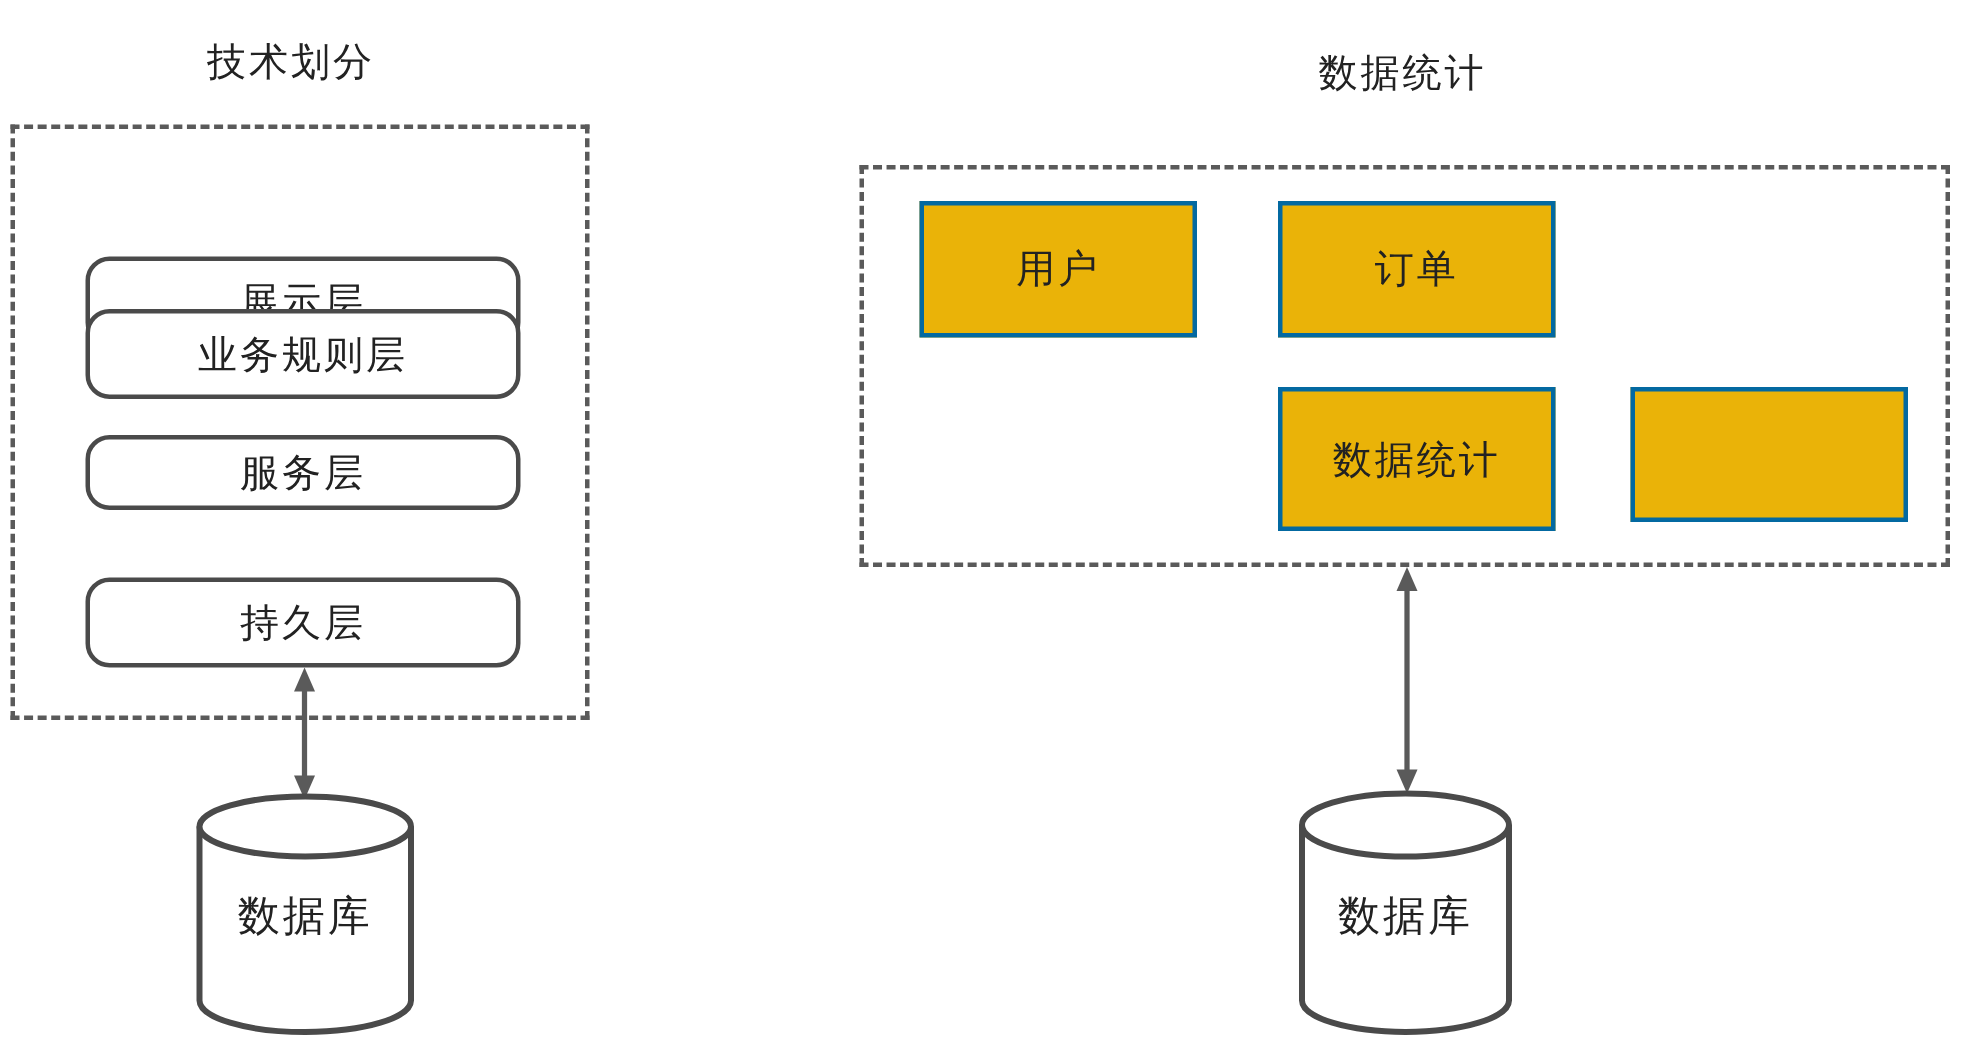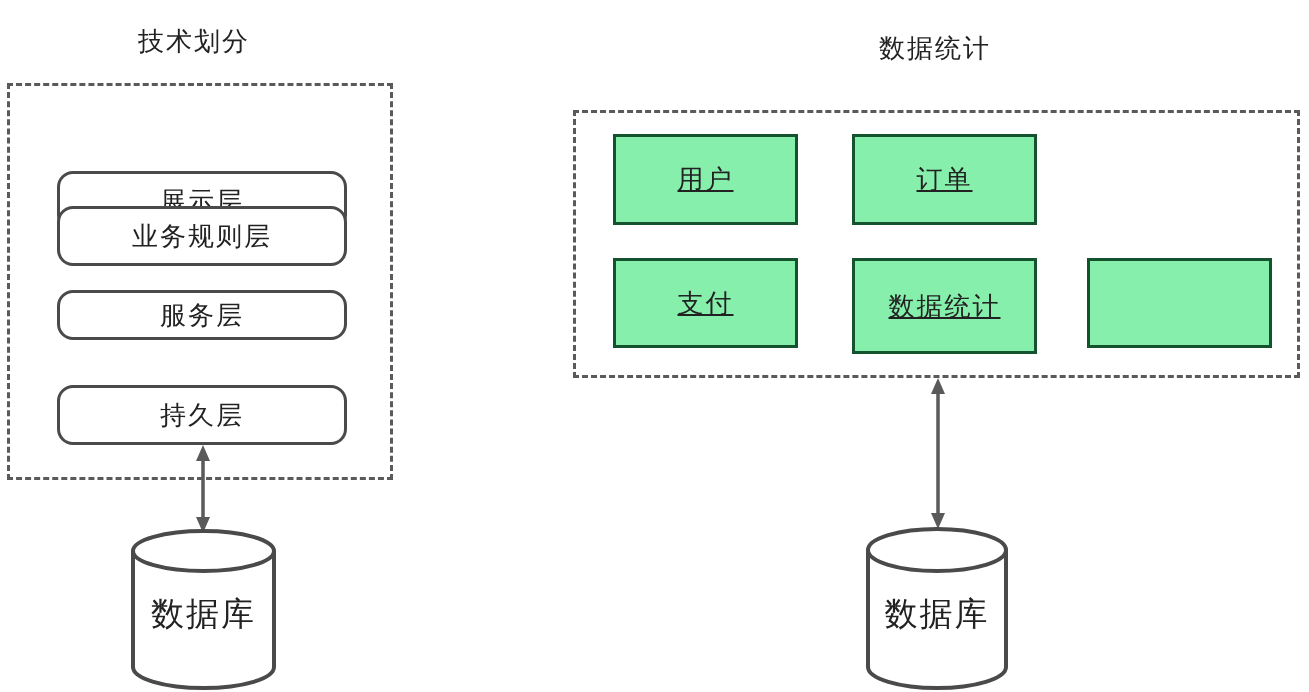--- a/index.html
+++ b/index.html
@@ -41,35 +41,34 @@
     display: flex;
     align-items: center;
     justify-content: center;
     font-size: 26px;
     color: #222222;
     letter-spacing: 2px;
   }
   .domain-box {
     position: absolute;
     box-sizing: border-box;
-    border: 3px solid #14532d;
+    border: 3px solid #0369a1;
     border-radius: 0;
-    background: #86efac;
+    background: #eab308;
     display: flex;
     align-items: center;
     justify-content: center;
     font-size: 26px;
     color: #222222;
     letter-spacing: 2px;
-    text-decoration: underline;
   }
   .db-label {
     position: absolute;
     text-align: center;
-    font-size: 33px;
+    font-size: 28px;
     color: #222222;
     letter-spacing: 2px;
   }
   svg { display: block; }
 </style>
 </head>
 <body>
 
 <div class="canvas">
 
@@ -92,21 +91,20 @@
     <path d="M4 24 L4 140 C4 151.5 35 161 74.5 161 C114 161 145 151.5 145 140 L145 24" fill="#ffffff" stroke="#4a4a4a" stroke-width="4"></path>
     <ellipse cx="74.5" cy="24" rx="70.5" ry="20" fill="#ffffff" stroke="#4a4a4a" stroke-width="4"></ellipse>
   </svg>
   <div class="db-label" style="left:129px; top:592px; width:149px;">数据库</div>
 
   <div class="title" style="left:810px; top:31px; width:250px;">数据统计</div>
 
   <div class="dotted-box" style="left:573px; top:110px; width:727px; height:268px;">
     <div class="domain-box" style="left:37px;  top:21px;  width:185px; height:91px;">用户</div>
     <div class="domain-box" style="left:276px; top:21px;  width:185px; height:91px;">订单</div>
-    <div class="domain-box" style="left:37px;  top:145px; width:185px; height:90px;">支付</div>
     <div class="domain-box" style="left:276px; top:145px; width:185px; height:96px;">数据统计</div>
     <div class="domain-box" style="left:511px; top:145px; width:185px; height:90px;"></div>
   </div>
 
   <svg class="abs" style="left:926px; top:377px;" width="24" height="153" viewBox="0 0 24 153">
     <line x1="12" y1="14" x2="12" y2="139" stroke="#5a5a5a" stroke-width="3.5"></line>
     <polygon points="12,1 5,17 19,17" fill="#5a5a5a"></polygon>
     <polygon points="12,152 5,136 19,136" fill="#5a5a5a"></polygon>
   </svg>
 

